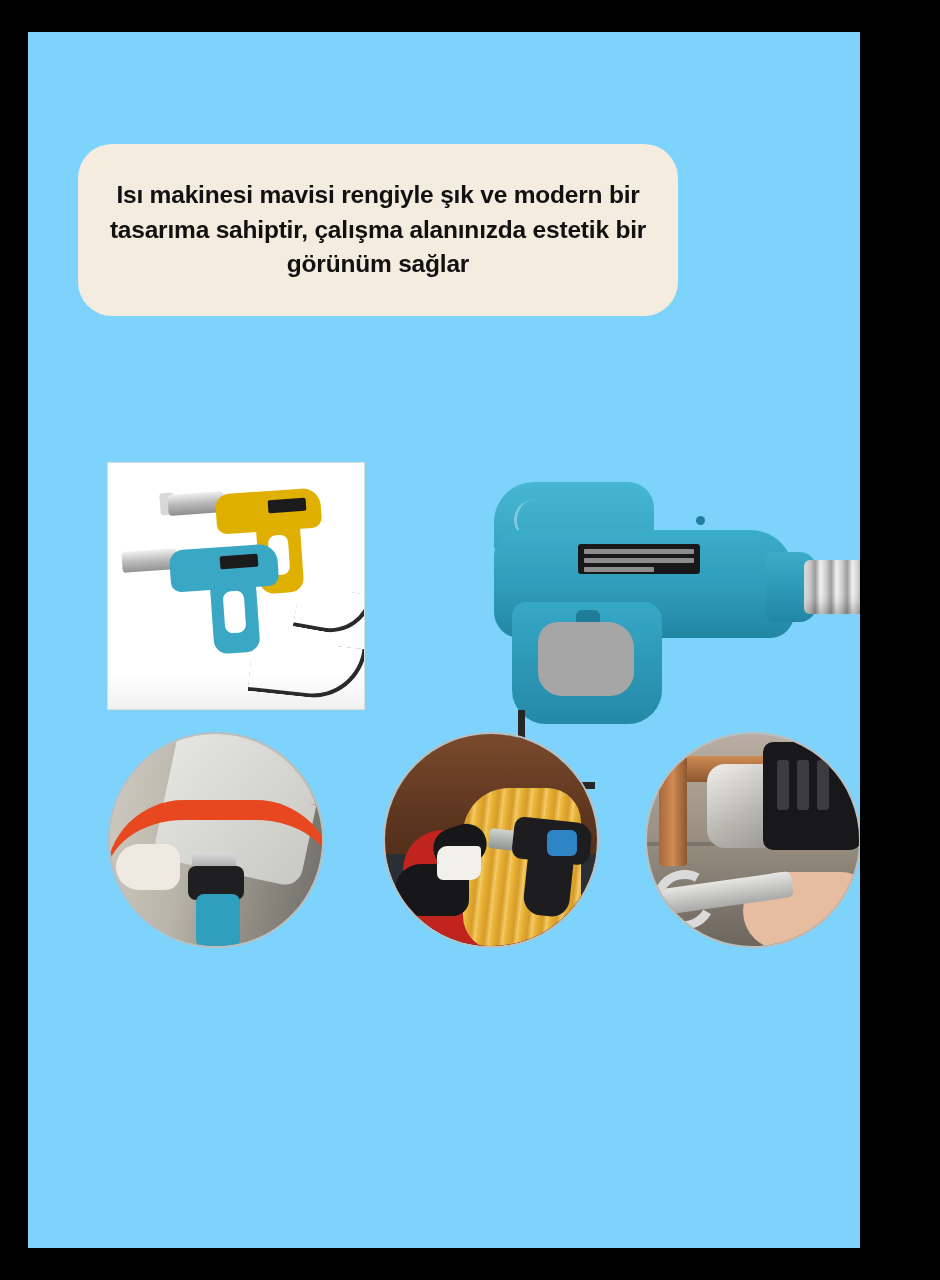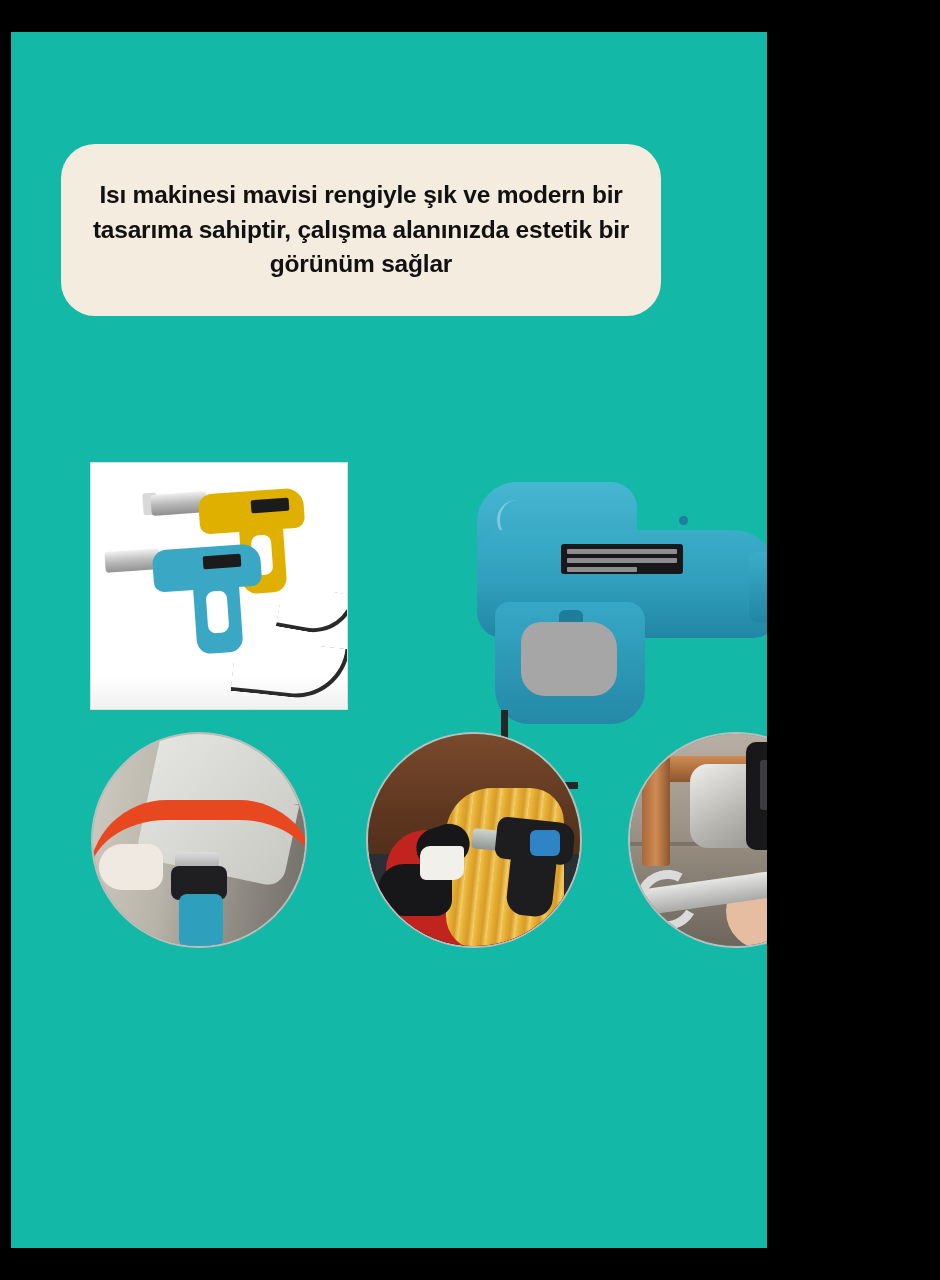--- a/index.html
+++ b/index.html
@@ -14,25 +14,25 @@
     overflow: hidden;
   }
   .page {
     position: relative;
     width: 940px;
     height: 1280px;
     background: #000;
   }
   .canvas {
     position: absolute;
-    left: 11px;
+    left: 28px;
     top: 32px;
-    width: 756px;
+    width: 832px;
     height: 1216px;
-    background: #14b8a6;
+    background: #7dd3fc;
     overflow: hidden;
   }
 
   
   .headline {
     position: absolute;
     left: 50px;
     top: 112px;
     width: 600px;
     height: 172px;

